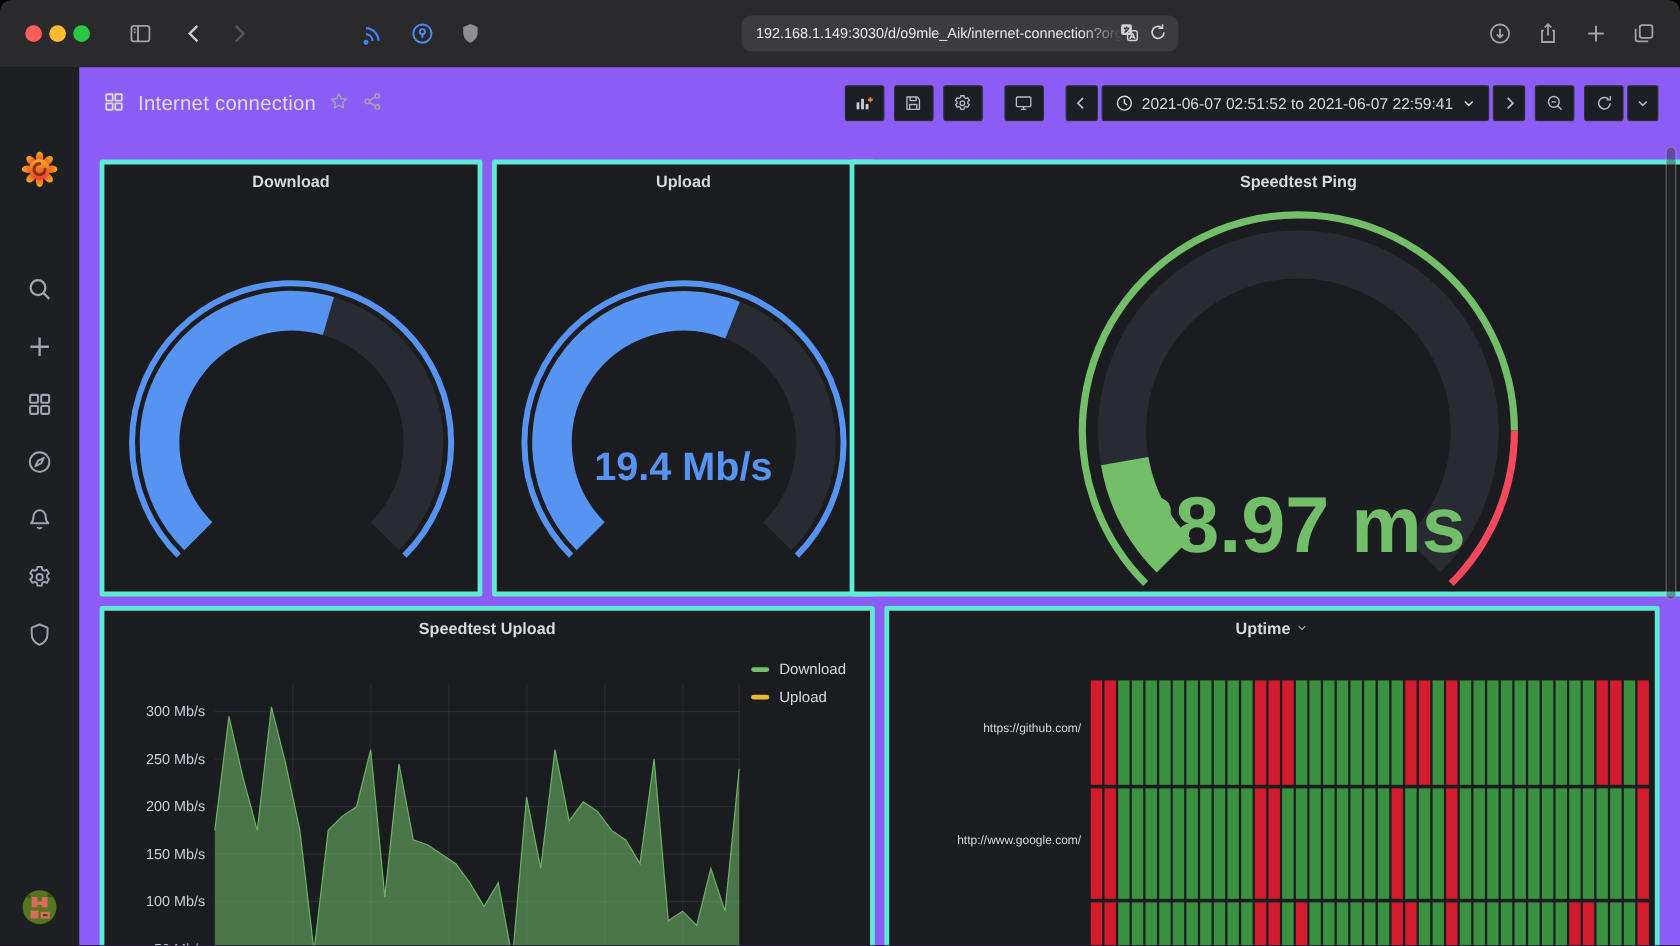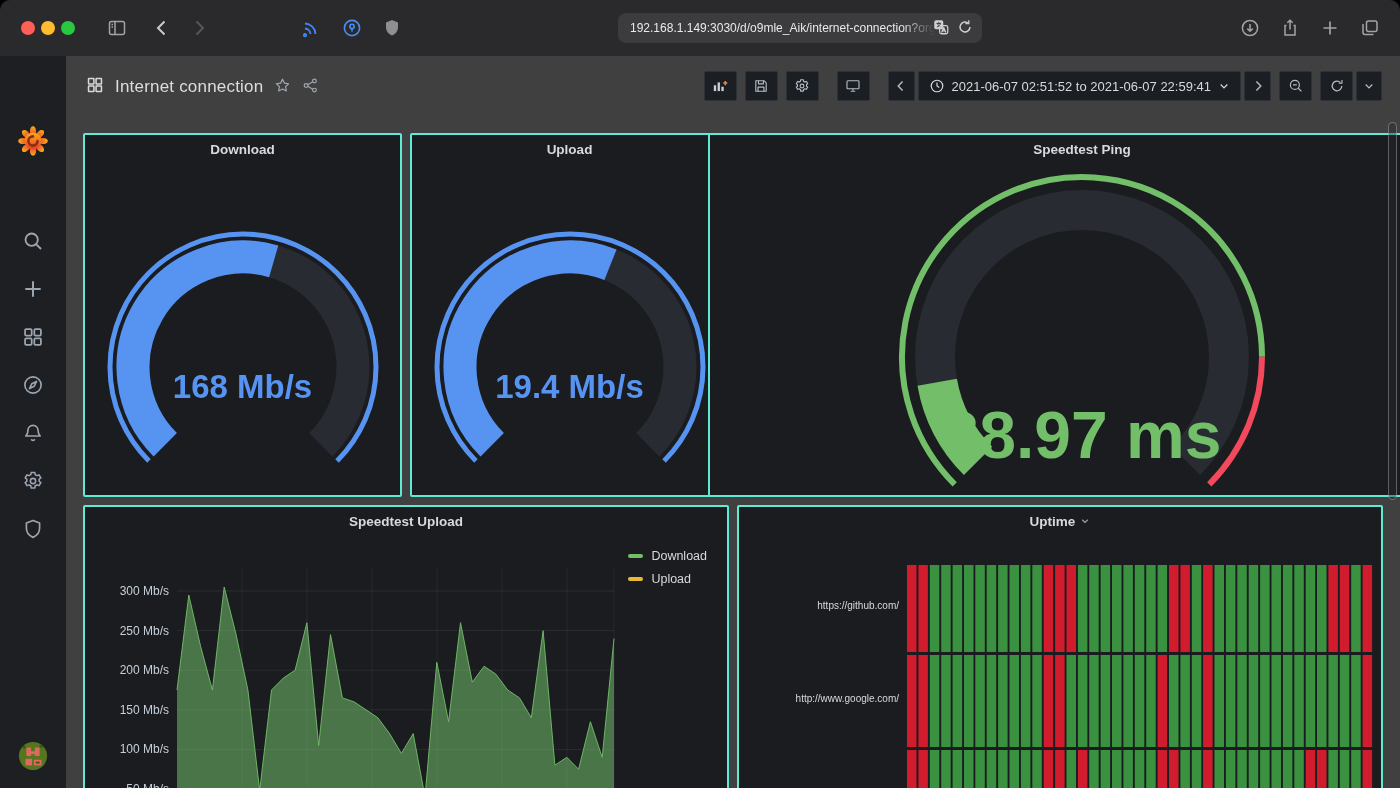--- a/index.html
+++ b/index.html
@@ -24,38 +24,38 @@
   .url-text { white-space:nowrap; overflow:hidden; width:100%;
     -webkit-mask-image:linear-gradient(90deg,#000 88%,transparent 99%);
     mask-image:linear-gradient(90deg,#000 88%,transparent 99%); }
   .url-icons { position:absolute; right:8px; top:5px; display:flex; gap:6px; color:#cfd0d4; }
   .url-icons svg { width:18px; height:18px; }
   
   .app { position:absolute; top:56px; left:0; right:0; bottom:0; display:flex; }
   .sidebar { width:66px; background:#1d1f23; position:relative; flex:none; }
   .side-icon { position:absolute; left:0; width:66px; height:40px; display:flex; align-items:center; justify-content:center; color:#9da5b0; cursor:pointer; }
   .side-icon svg { width:22px; height:22px; }
-  .main { position:relative; flex:1; background:#404040; overflow:hidden; }
+  .main { position:relative; flex:1; background:#8b5cf6; overflow:hidden; }
   
   .crumb { position:absolute; left:20px; top:15px; height:32px; display:flex; align-items:center; gap:11px; color:#d8d9da; }
   .crumb .grid-ic svg { width:18px; height:18px; color:#d8d9da; }
   .crumb-title { font-size:17px; color:#dcdde0; letter-spacing:.2px; }
   .crumb .mini svg { width:17px; height:17px; color:#9fa7b3; }
   .toolbar { position:absolute; right:18px; top:15px; height:30px; display:flex; align-items:center; }
   .tb-btn {
     height:30px; min-width:33px; padding:0 7px; background:#1b1e23;
     border:1px solid #2c3138; border-radius:2px; display:flex; align-items:center;
     justify-content:center; color:#b4bcc5; cursor:pointer;
   }
   .tb-btn svg { width:16px; height:16px; }
   .tb-gap-s { width:8px; } .tb-gap-m { width:18px; } .tb-gap-xs { width:3px; }
   .time-btn { gap:7px; font-size:13px; color:#d8d9da; padding:0 10px; }
   .time-btn .cd svg { width:12px; height:12px; }
   
-  .panel { position:absolute; background:#1a1c20; border:2px solid #5eead4; border-radius:2px; overflow:hidden; }
+  .panel { position:absolute; background:#1a1c20; border:4px solid #5eead4; border-radius:2px; overflow:hidden; }
   .panel-title { position:absolute; top:7px; left:0; right:0; text-align:center; font-size:13.5px; font-weight:bold; color:#d8d9da; cursor:pointer; }
   .panel-title .cd { display:inline-block; margin-left:5px; color:#9fa7b3; }
   .panel-title .cd svg { width:10px; height:10px; }
   .gauge-box { position:absolute; left:50%; transform:translateX(-50%); }
   .gauge-value { position:absolute; left:0; right:0; text-align:center; font-weight:bold; }
   #p-download { left:17px;  top:77px;  width:319px; height:364px; }
   #p-upload   { left:344px; top:77px;  width:319px; height:364px; }
   #p-ping     { left:642px; top:77px;  width:748px; height:364px; }
   #p-graph    { left:17px;  top:449px; width:646px; height:345px; }
   #p-uptime   { left:671px; top:449px; width:646px; height:345px; }
@@ -356,21 +356,20 @@
         </div>
       </div>
 
       <div class="panel" id="p-download">
         <div class="panel-title">Download</div>
         <div class="gauge-box" id="g-download" style="top:92px;width:300px;height:240px"><svg viewBox="0 0 300 240" width="300" height="240">
               <path d="M 55.95 234.05 A 133 133 0 1 1 244.05 234.05" stroke="#5794F2" stroke-width="5" fill="none"></path>
               <path d="M 72.22 217.78 A 110 110 0 1 1 227.78 217.78" stroke="#282B31" stroke-width="33" fill="none"></path>
               <path d="M 72.22 217.78 A 110 110 0 0 1 180.69 34.37" stroke="#5794F2" stroke-width="33" fill="none"></path>
             </svg></div>
-        <div class="gauge-value" id="v-download" style="top: 233px; font-size: 33px; color: rgb(87, 148, 242);">168 Mb/s</div>
       </div>
 
       <div class="panel" id="p-upload">
         <div class="panel-title">Upload</div>
         <div class="gauge-box" id="g-upload" style="top:92px;width:300px;height:240px"><svg viewBox="0 0 300 240" width="300" height="240">
               <path d="M 55.95 234.05 A 133 133 0 1 1 244.05 234.05" stroke="#5794F2" stroke-width="5" fill="none"></path>
               <path d="M 72.22 217.78 A 110 110 0 1 1 227.78 217.78" stroke="#282B31" stroke-width="33" fill="none"></path>
               <path d="M 72.22 217.78 A 110 110 0 0 1 190.49 37.72" stroke="#5794F2" stroke-width="33" fill="none"></path>
             </svg></div>
         <div class="gauge-value" id="v-upload" style="top: 233px; font-size: 33px; color: rgb(87, 148, 242);">19.4 Mb/s</div>

